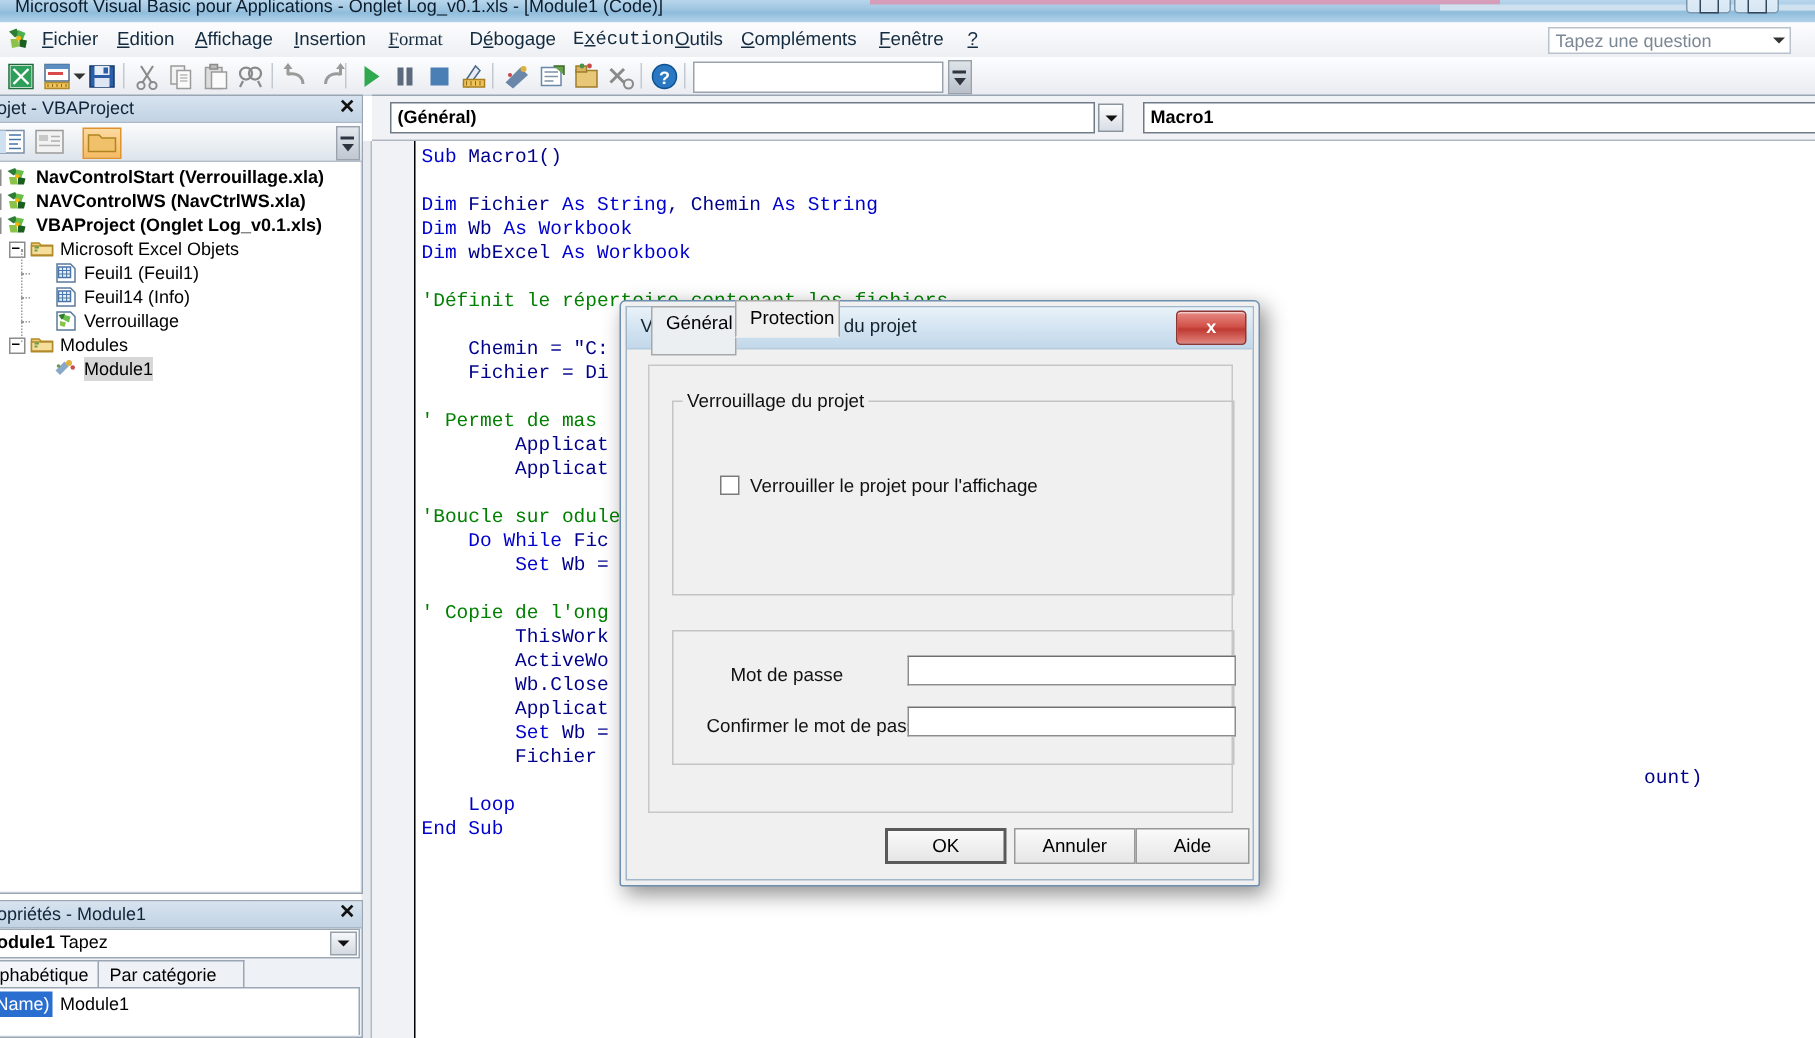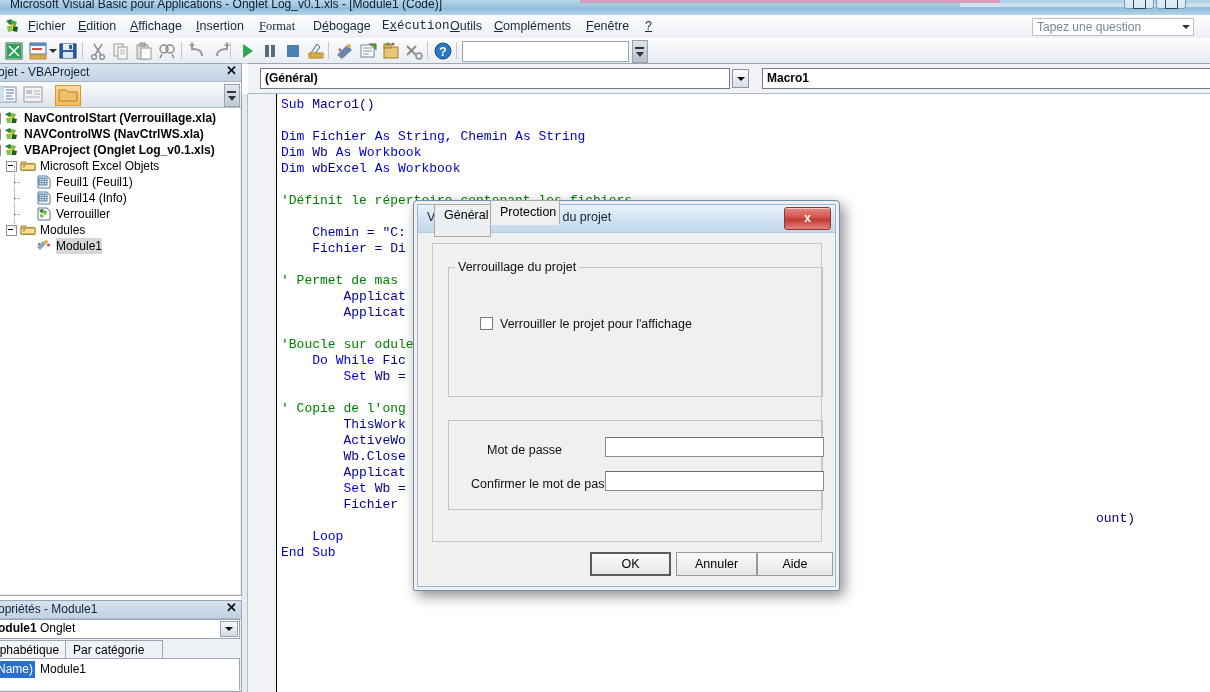--- a/index.html
+++ b/index.html
@@ -439,21 +439,21 @@
           </svg></div>
         <span class="lbl">Feuil14 (Info)</span>
       </div>
       <div class="tnode" style="left: 40px; top: 98px;">
         <div class="ticon"><svg viewBox="0 0 16 14" style="width:16px;height:14px">
             <path d="M2 1 h9 l3 3 v9 h-12 Z" fill="#fff" stroke="#5a7a9a"></path>
             <path d="M3 3 L7 2 L8 5 L5 6 Z" fill="#2f7d32"></path>
             <path d="M7 3 L11 4 L10 8 L6 6 Z" fill="#6abf4b"></path>
             <path d="M4 7 L8 8 L7 11 L4 10 Z" fill="#8bc34a"></path>
           </svg></div>
-        <span class="lbl">Verrouiller</span>
+        <span class="lbl">Verrouillage</span>
       </div>
       <div class="tnode" style="left: 24px; top: 114px;">
         <div class="expbox" style="left: -12px;"></div>
         <div class="ticon"><svg viewBox="0 0 16 14" style="width:16px;height:14px">
             <path d="M1 3 h5 l1.5 1.5 h7.5 v7 h-14 Z" fill="#f0cd7a" stroke="#b28a2a"></path>
             <path d="M1 5 h14 v6 h-14 Z" fill="#f6dd9c" stroke="#b28a2a"></path>
             <path d="M3 6 h3 M3 8 h2" stroke="#6f9e4a" stroke-width="1.2"></path>
           </svg></div>
         <span class="lbl">Modules</span>
       </div>
@@ -472,21 +472,21 @@
       <div class="dothoriz" style="left: 20px; top: 106px; width: 6px;"></div>
     </div>
 </div>
 
 <div id="props">
   <div id="pr-title">
     <div class="t">opriétés - Module1</div>
     <div class="closeX">✕</div>
   </div>
   <div id="pr-combo">
-    <div class="t"><b>odule1</b> <span>Onglet</span></div>
+    <div class="t"><b>odule1</b> <span>Tapez</span></div>
     <div id="pr-arrow"></div>
   </div>
   <div id="properties-tabs">
       <div class="prtab active" style="left: -4px; width: 76px;">lphabétique</div>
       <div class="prtab" style="left: 72px; width: 82px;">Par catégorie</div>
     </div>
   <div id="pr-gridborder"></div>
   <div id="pr-grid">
     <div id="pr-row">
       <div id="pr-key">Name)</div>

